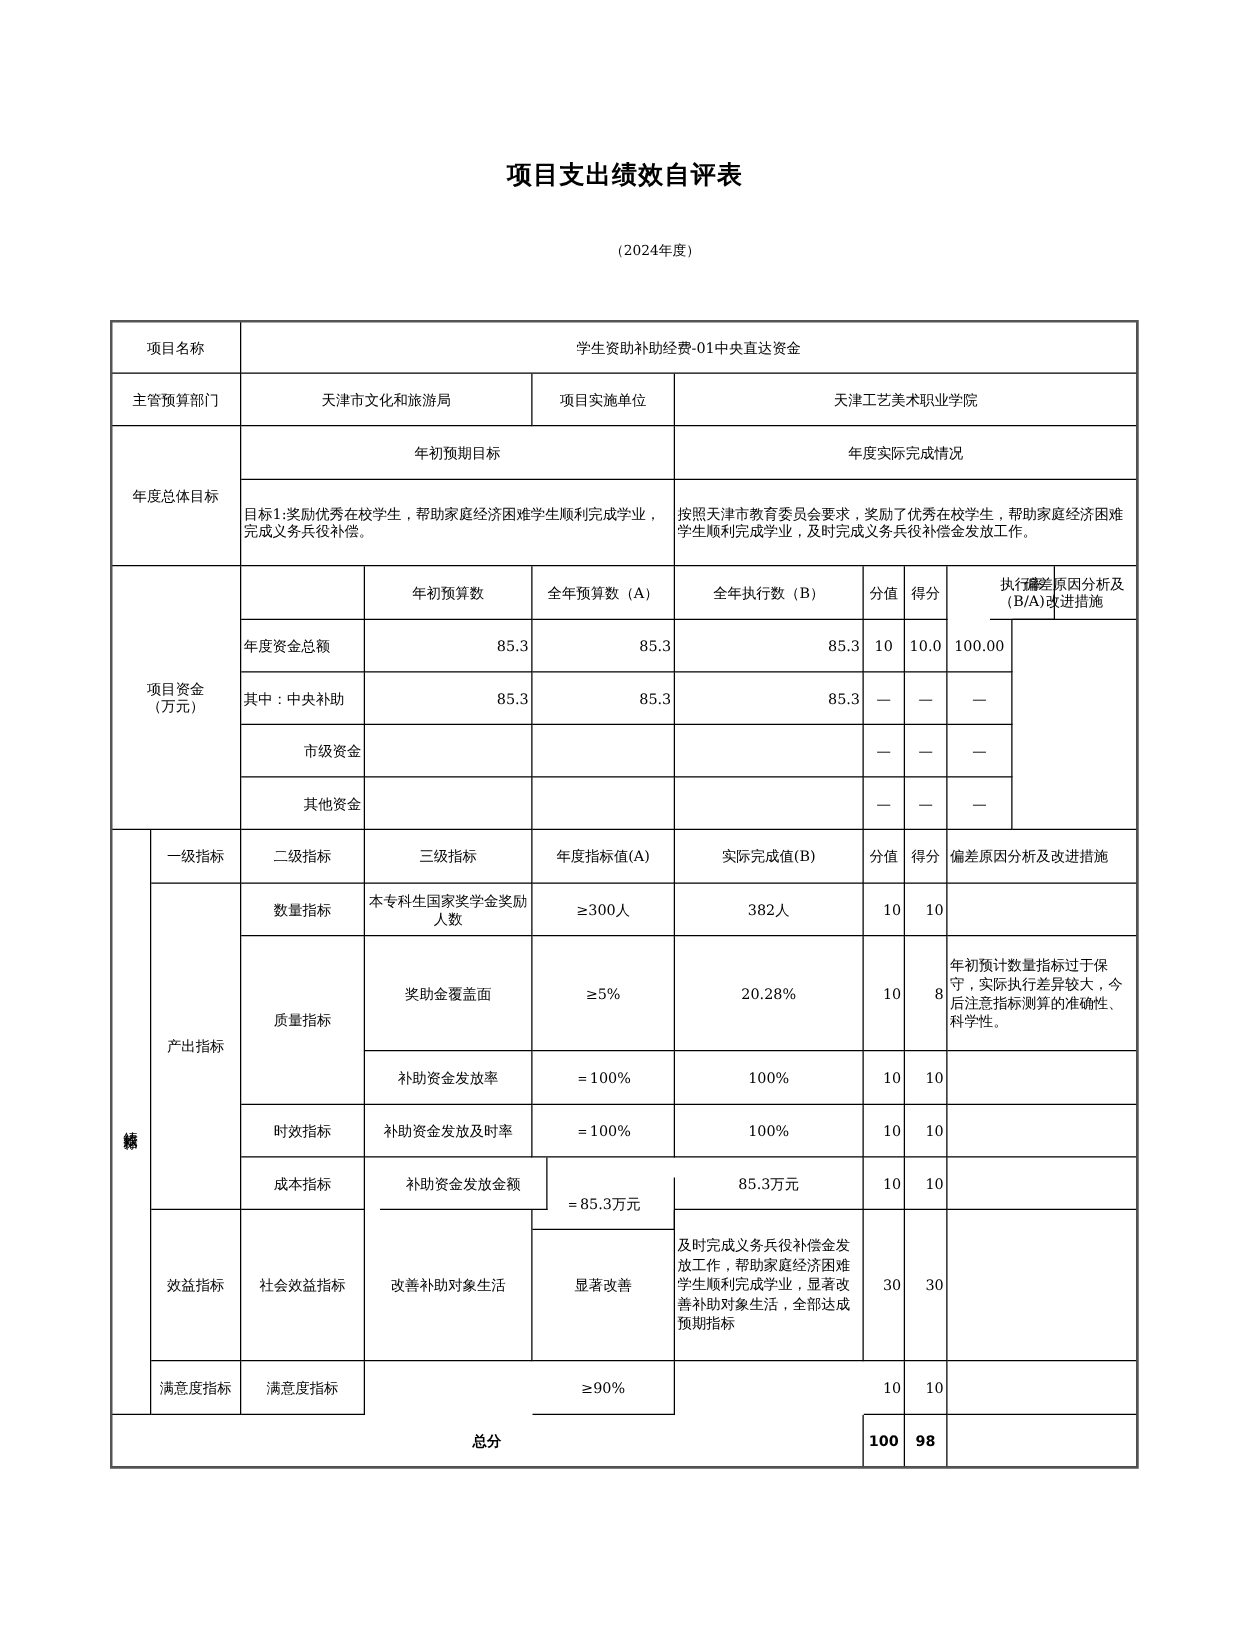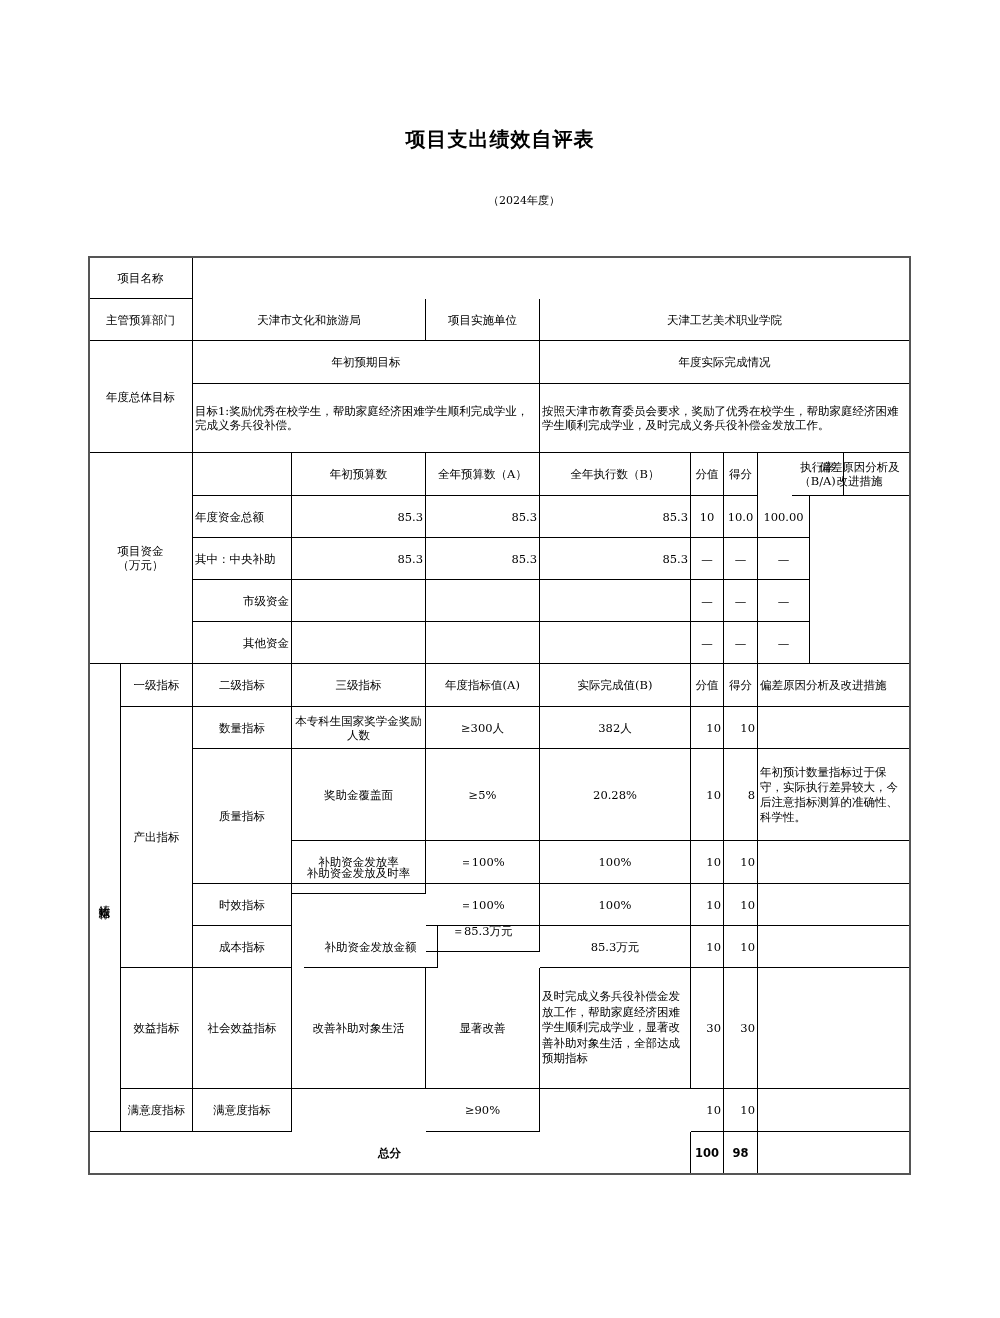--- a/index.html
+++ b/index.html
@@ -16,20 +16,21 @@
 </style>
 </head>
 <body>
 
 <div class="title">项目支出绩效自评表</div>
 <div class="year">（2024年度）</div>
 
 <div class="grid">
 
   <div class="c" style="left:89px;top:221px;width:104px;height:42px;">项目名称</div>
+  <div class="c" style="left:193px;top:221px;width:717px;height:42px;">学生资助补助经费-01中央直达资金</div>
 
   <div class="c" style="left:89px;top:263px;width:104px;height:42px;">主管预算部门</div>
   <div class="c" style="left:193px;top:263px;width:233px;height:42px;">天津市文化和旅游局</div>
   <div class="c" style="left:426px;top:263px;width:114px;height:42px;">项目实施单位</div>
   <div class="c" style="left:540px;top:263px;width:370px;height:42px;">天津工艺美术职业学院</div>
 
   <div class="c" style="left:89px;top:305px;width:104px;height:112px;">年度总体目标</div>
   <div class="c" style="left:540px;top:305px;width:370px;height:43px;">年度实际完成情况</div>
   <div class="c" style="left:193px;top:305px;width:347px;height:43px;">年初预期目标</div>
   <div class="c l" style="left:193px;top:348px;width:347px;height:69px;align-items:flex-start;padding-top:20px;">目标1:奖励优秀在校学生，帮助家庭经济困难学生顺利完成学业，完成义务兵役补偿。</div>
@@ -117,29 +118,29 @@
   <div class="c r" style="left:724px;top:713px;width:34px;height:92px;">8</div>
   <div class="c l" style="left:758px;top:713px;width:152px;height:92px;align-items:flex-start;padding-top:16px;line-height:15px;">年初预计数量指标过于保守，实际执行差异较大，今后注意指标测算的准确性、科学性。</div>
 
   <div class="c" style="left:292px;top:805px;width:134px;height:43px;">补助资金发放率</div>
   <div class="c" style="left:426px;top:805px;width:114px;height:43px;">＝100%</div>
   <div class="c" style="left:540px;top:805px;width:151px;height:43px;">100%</div>
   <div class="c r" style="left:691px;top:805px;width:33px;height:43px;">10</div>
   <div class="c r" style="left:724px;top:805px;width:34px;height:43px;">10</div>
   <div class="c l" style="left:758px;top:805px;width:152px;height:43px;"></div>
 
-  <div class="c" style="left:292px;top:816px;width:134px;height:42px;">补助资金发放及时率</div>
+  <div class="c" style="left:292px;top:848px;width:134px;height:42px;">补助资金发放及时率</div>
   <div class="c" style="left:426px;top:848px;width:114px;height:42px;">＝100%</div>
   <div class="c" style="left:540px;top:848px;width:151px;height:42px;">100%</div>
   <div class="c r" style="left:691px;top:848px;width:33px;height:42px;">10</div>
   <div class="c r" style="left:724px;top:848px;width:34px;height:42px;">10</div>
   <div class="c l" style="left:758px;top:848px;width:152px;height:42px;"></div>
 
   <div class="c" style="left:304px;top:890px;width:134px;height:42px;">补助资金发放金额</div>
-  <div class="c" style="left:426px;top:874px;width:114px;height:42px;text-align:right;">＝85.3万元</div>
+  <div class="c" style="left:426px;top:906px;width:114px;height:42px;text-align:right;">＝85.3万元</div>
   <div class="c" style="left:540px;top:890px;width:151px;height:42px;">85.3万元</div>
   <div class="c r" style="left:691px;top:890px;width:33px;height:42px;">10</div>
   <div class="c r" style="left:724px;top:890px;width:34px;height:42px;">10</div>
   <div class="c l" style="left:758px;top:890px;width:152px;height:42px;"></div>
 
   <div class="c" style="left:292px;top:932px;width:134px;height:121px;">改善补助对象生活</div>
   <div class="c" style="left:426px;top:932px;width:114px;height:121px;">显著改善</div>
   <div class="c l" style="left:540px;top:932px;width:151px;height:121px;line-height:15.5px;">及时完成义务兵役补偿金发放工作，帮助家庭经济困难学生顺利完成学业，显著改善补助对象生活，全部达成预期指标</div>
   <div class="c r" style="left:691px;top:932px;width:33px;height:121px;">30</div>
   <div class="c r" style="left:724px;top:932px;width:34px;height:121px;">30</div>

